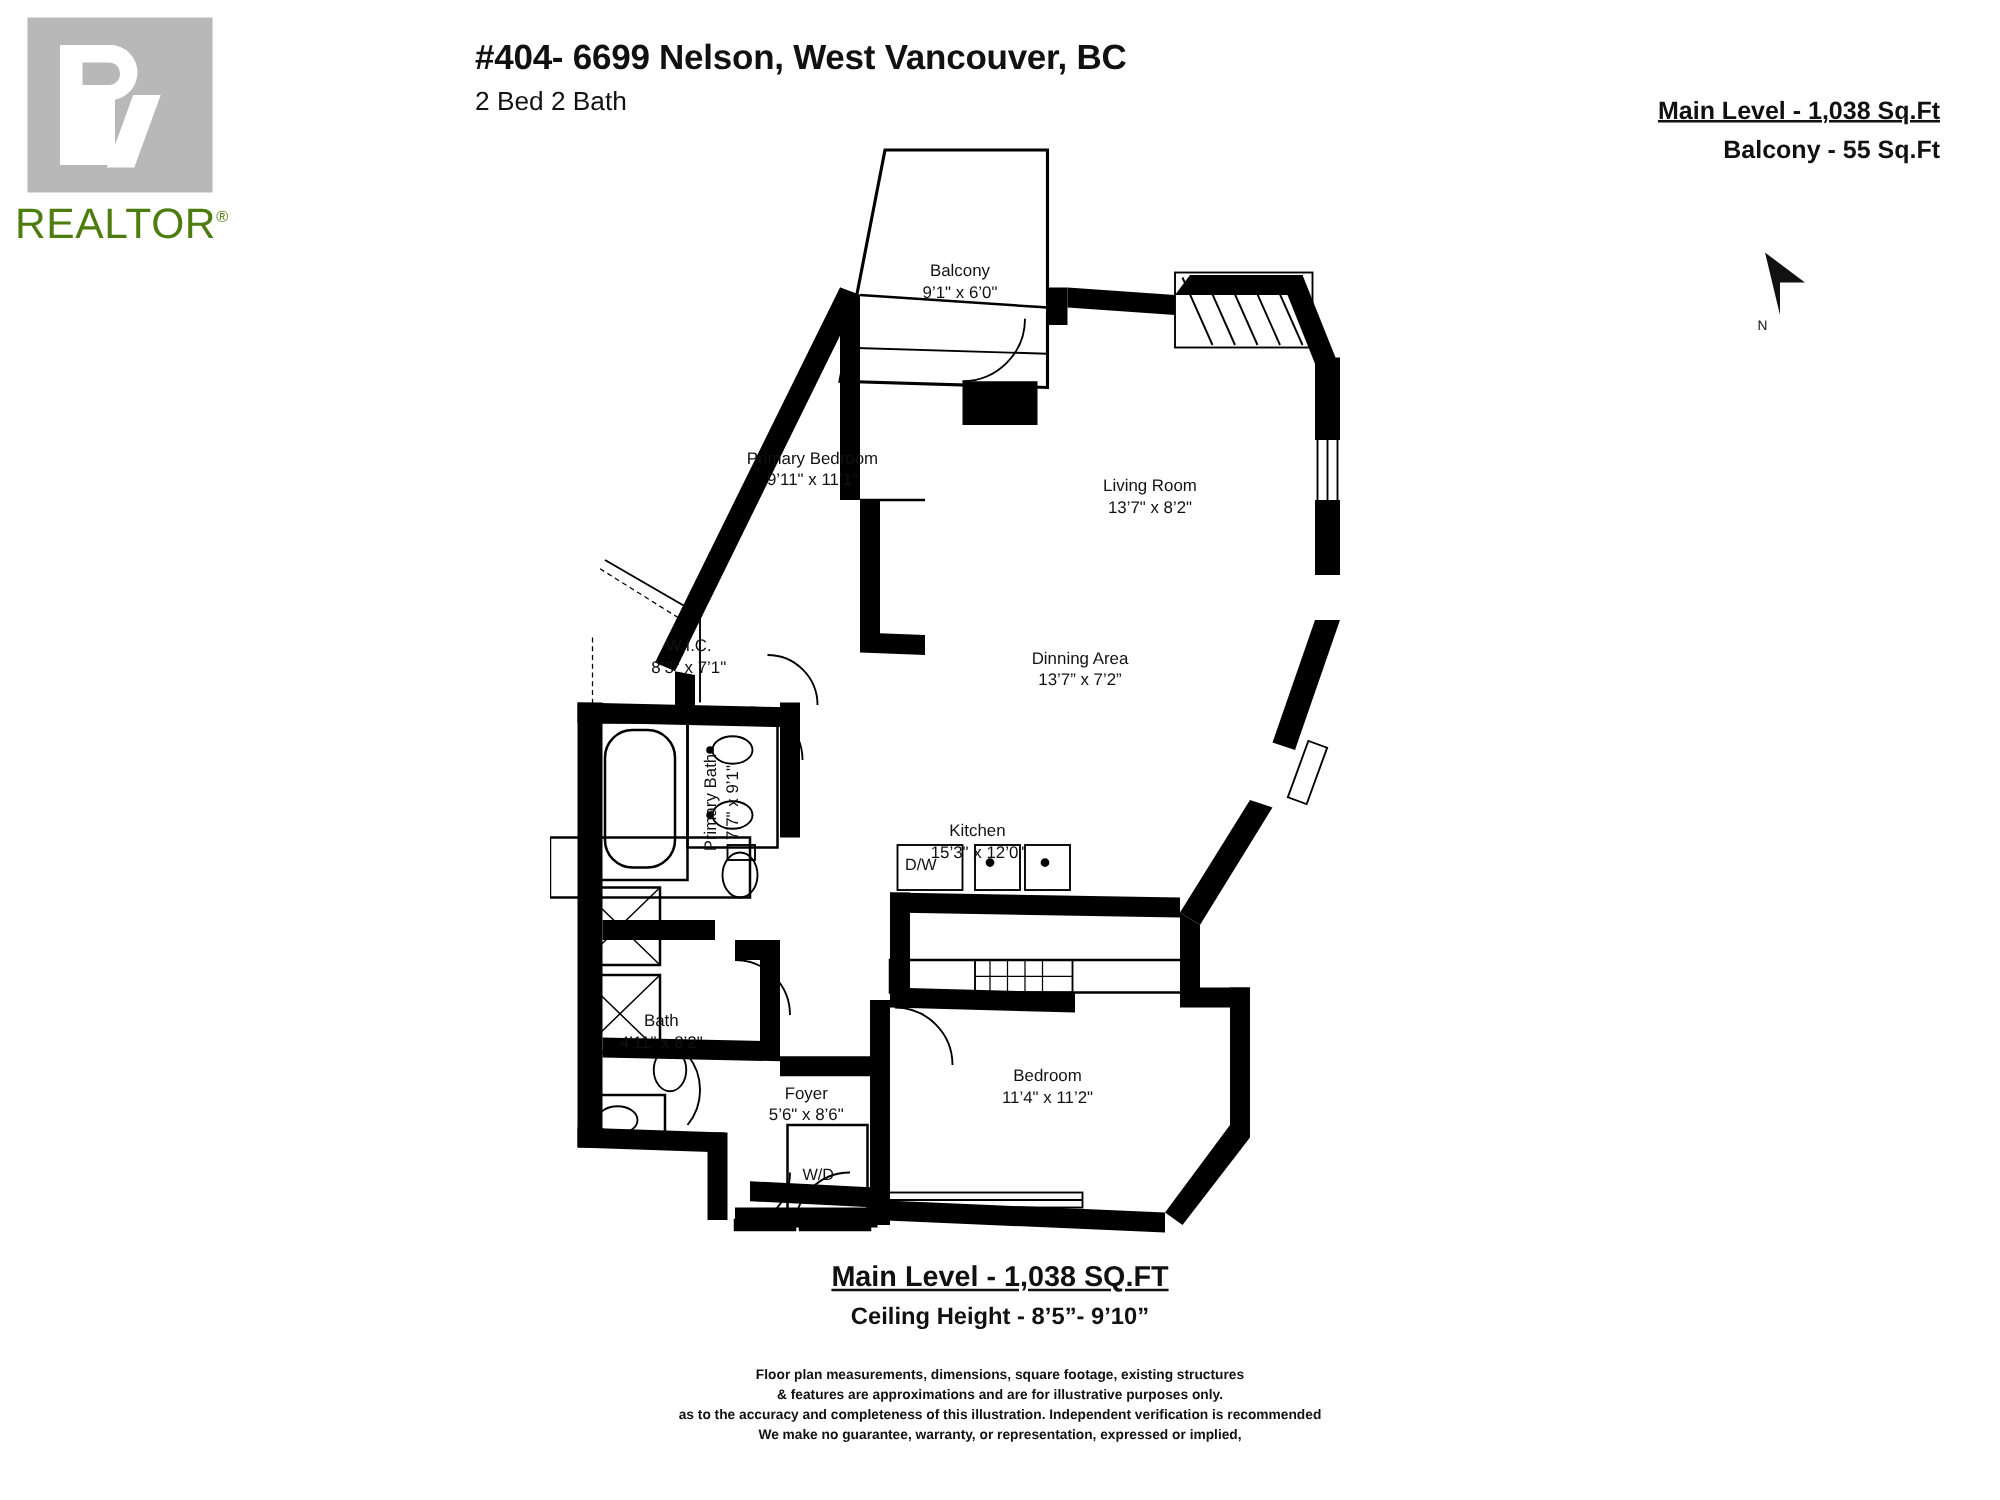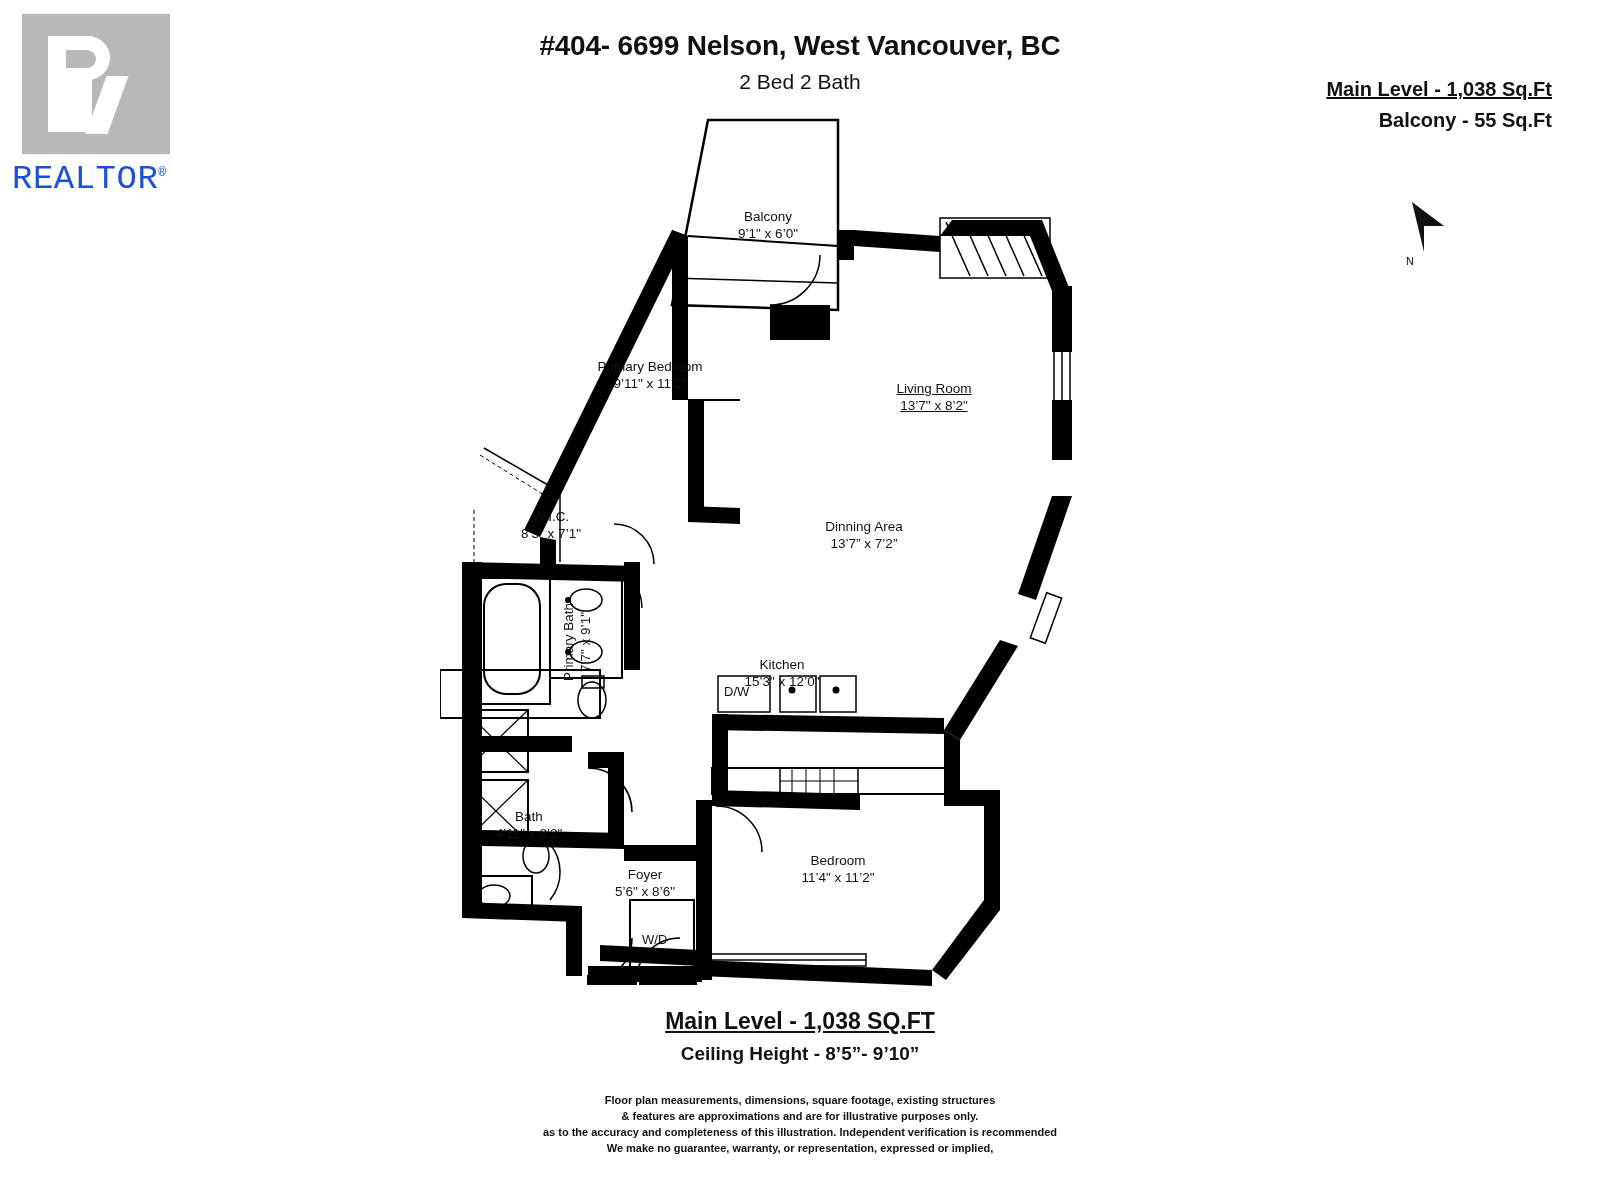--- a/index.html
+++ b/index.html
@@ -66,36 +66,36 @@
     height: 58px;
     background: #ffffff;
     transform: skewX(-20deg);
   }
   #realtor-logo .word {
     position: absolute;
     left: 4px;
     top: 150px;
     font-size: 34px;
     letter-spacing: 0.5px;
-    color: #1d4ed8;
-    font-family: Liberation Mono, monospace;
+    color: #4d7c0f;
+    font-family: Liberation Sans, sans-serif;
     font-weight: normal;
   }
   #realtor-logo .word sup {
     font-size: 13px;
     vertical-align: super;
   }
 
   
   #title-block {
     position: absolute;
     left: 380px;
     top: 30px;
     width: 840px;
-    text-align: center;
+    text-align: left;
   }
   #title-block .addr {
     font-size: 28px;
     font-weight: bold;
     letter-spacing: -0.2px;
   }
   #title-block .beds {
     font-size: 21px;
     margin-top: 8px;
   }
@@ -365,21 +365,21 @@
   <div class="rlabel" style="left:248px; top:108px; width:160px;">
     <span class="nm">Balcony</span>
     <span class="dm">9’1" x 6’0"</span>
   </div>
 
   <div class="rlabel" style="left:110px; top:258px; width:200px;">
     <span class="nm">Primary Bedroom</span>
     <span class="dm">9’11" x 11’1"</span>
   </div>
 
-  <div class="rlabel" style="left:404px; top:280px; width:180px;text-decoration:underline;">
+  <div class="rlabel" style="left:390px; top:280px; width:180px;">
     <span class="nm">Living Room</span>
     <span class="dm">13’7" x 8’2"</span>
   </div>
 
   <div class="rlabel" style="left:334px; top:418px; width:180px;">
     <span class="nm">Dinning Area</span>
     <span class="dm">13’7” x 7’2”</span>
   </div>
 
   <div class="rlabel" style="left:36px; top:408px; width:150px;">

